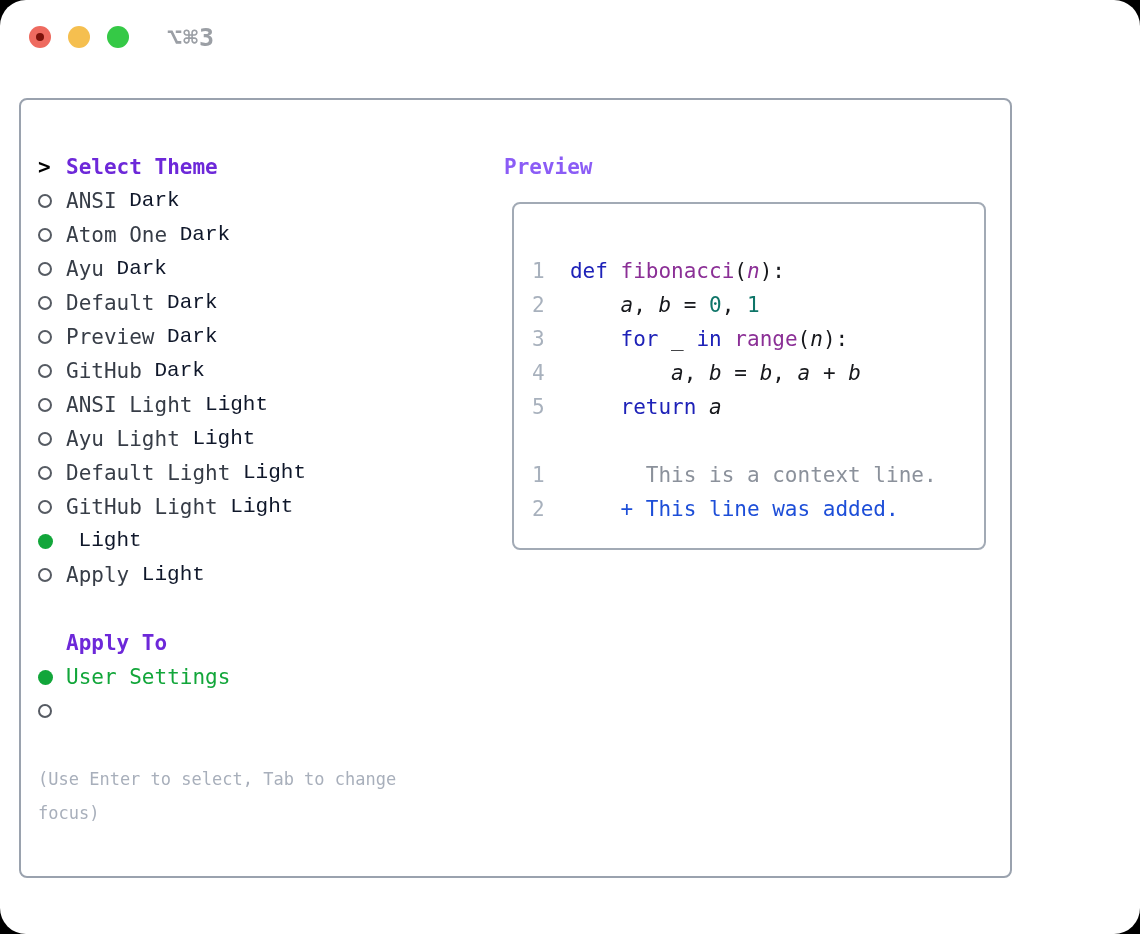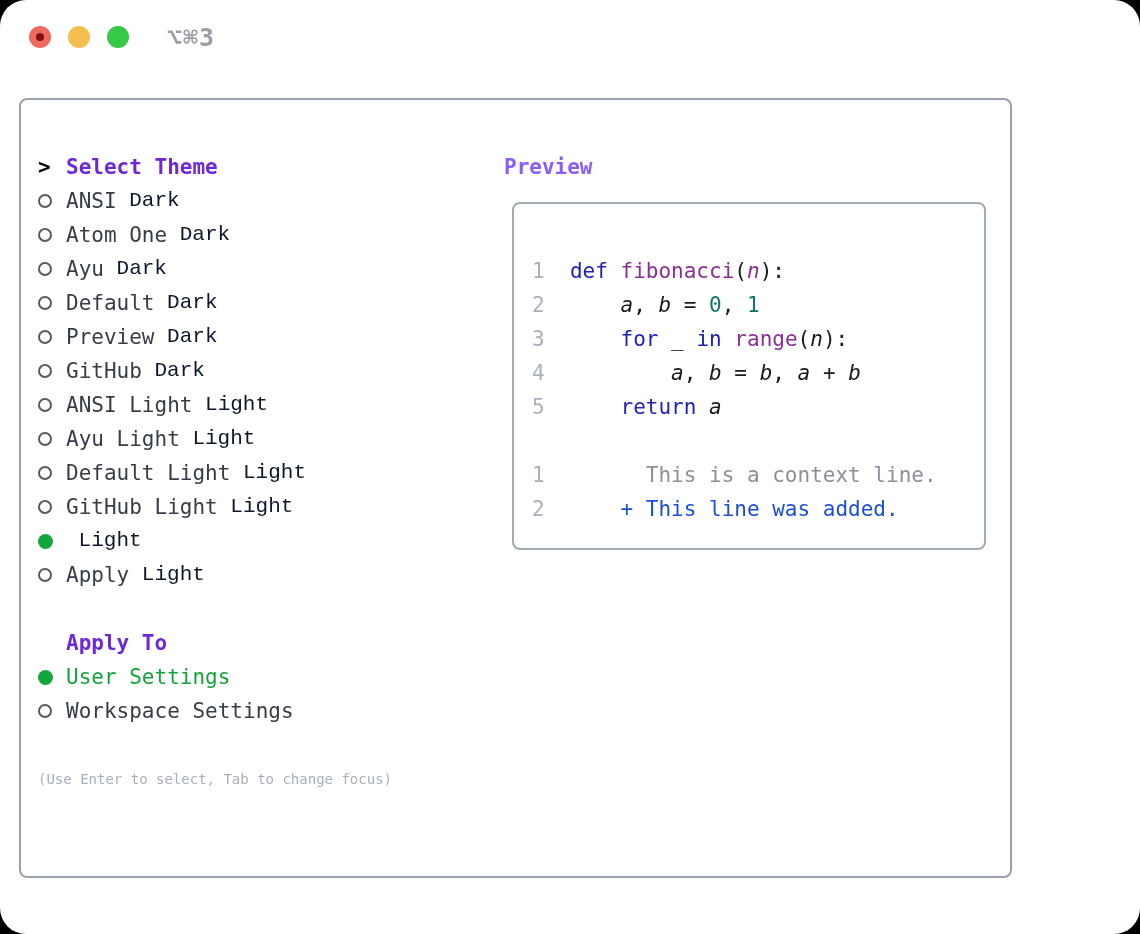--- a/index.html
+++ b/index.html
@@ -28,21 +28,21 @@
   .marker{width:28px;display:flex;align-items:center;flex:none;}
   .prompt{font-weight:bold;color:#000;font-size:21px;}
   .hdr{font-weight:bold;color:#6d28d9;}
   .radio{box-sizing:border-box;width:14px;height:14px;border:2px solid #565b63;
          border-radius:50%;}
   .radio.sel{width:15px;height:15px;border:none;background:#12a63a;}
   .t-name{color:#373d47;}
   .t-name.sel{color:#12a63a;}
   .t-variant{color:#0f172a;font-family:Liberation Mono, monospace;}
   .spacer{height:34px;}
-  .hint{margin-top:0;width:424px;font-size:14px;line-height:34px;color:#a8afbb;
+  .hint{margin-top:0;width:424px;font-size:17px;line-height:34px;color:#a8afbb;
         white-space:normal;word-break:normal;}
 
   
   .preview-title{position:absolute;left:483px;top:50px;height:34px;line-height:34px;
                  font-size:21px;font-weight:bold;color:#8b5cf6;}
   .preview-box{position:absolute;left:491px;top:102px;width:474px;height:348px;
                border:2px solid #a2aab5;border-radius:8px;box-sizing:border-box;background:#fff;}
   .code{position:absolute;left:18px;top:50px;}
   .code-line{white-space:pre;font-size:21px;line-height:34px;height:34px;}
   .tk-ln{color:#a8b1bd;}
@@ -95,21 +95,21 @@
 
       <div class="spacer"></div>
 
       <div class="row">
         <span class="marker"></span>
         <span class="hdr">Apply To</span>
       </div>
 
       <div>
           <div class="row"><span class="marker"><span class="radio sel"></span></span><span class="t-name sel">User Settings</span></div>
-          <div class="row"><span class="marker"><span class="radio"></span></span><span class="t-name">Workspace Settings</span></div>
+          <div class="row"><span class="marker"><span class="radio"></span></span></div>
         </div>
 
       <div class="spacer"></div>
 
       <div class="hint">(Use Enter to select, Tab to change focus)</div>
     </div>
 
     <div class="preview-title">Preview</div>
 
     <div class="preview-box">

